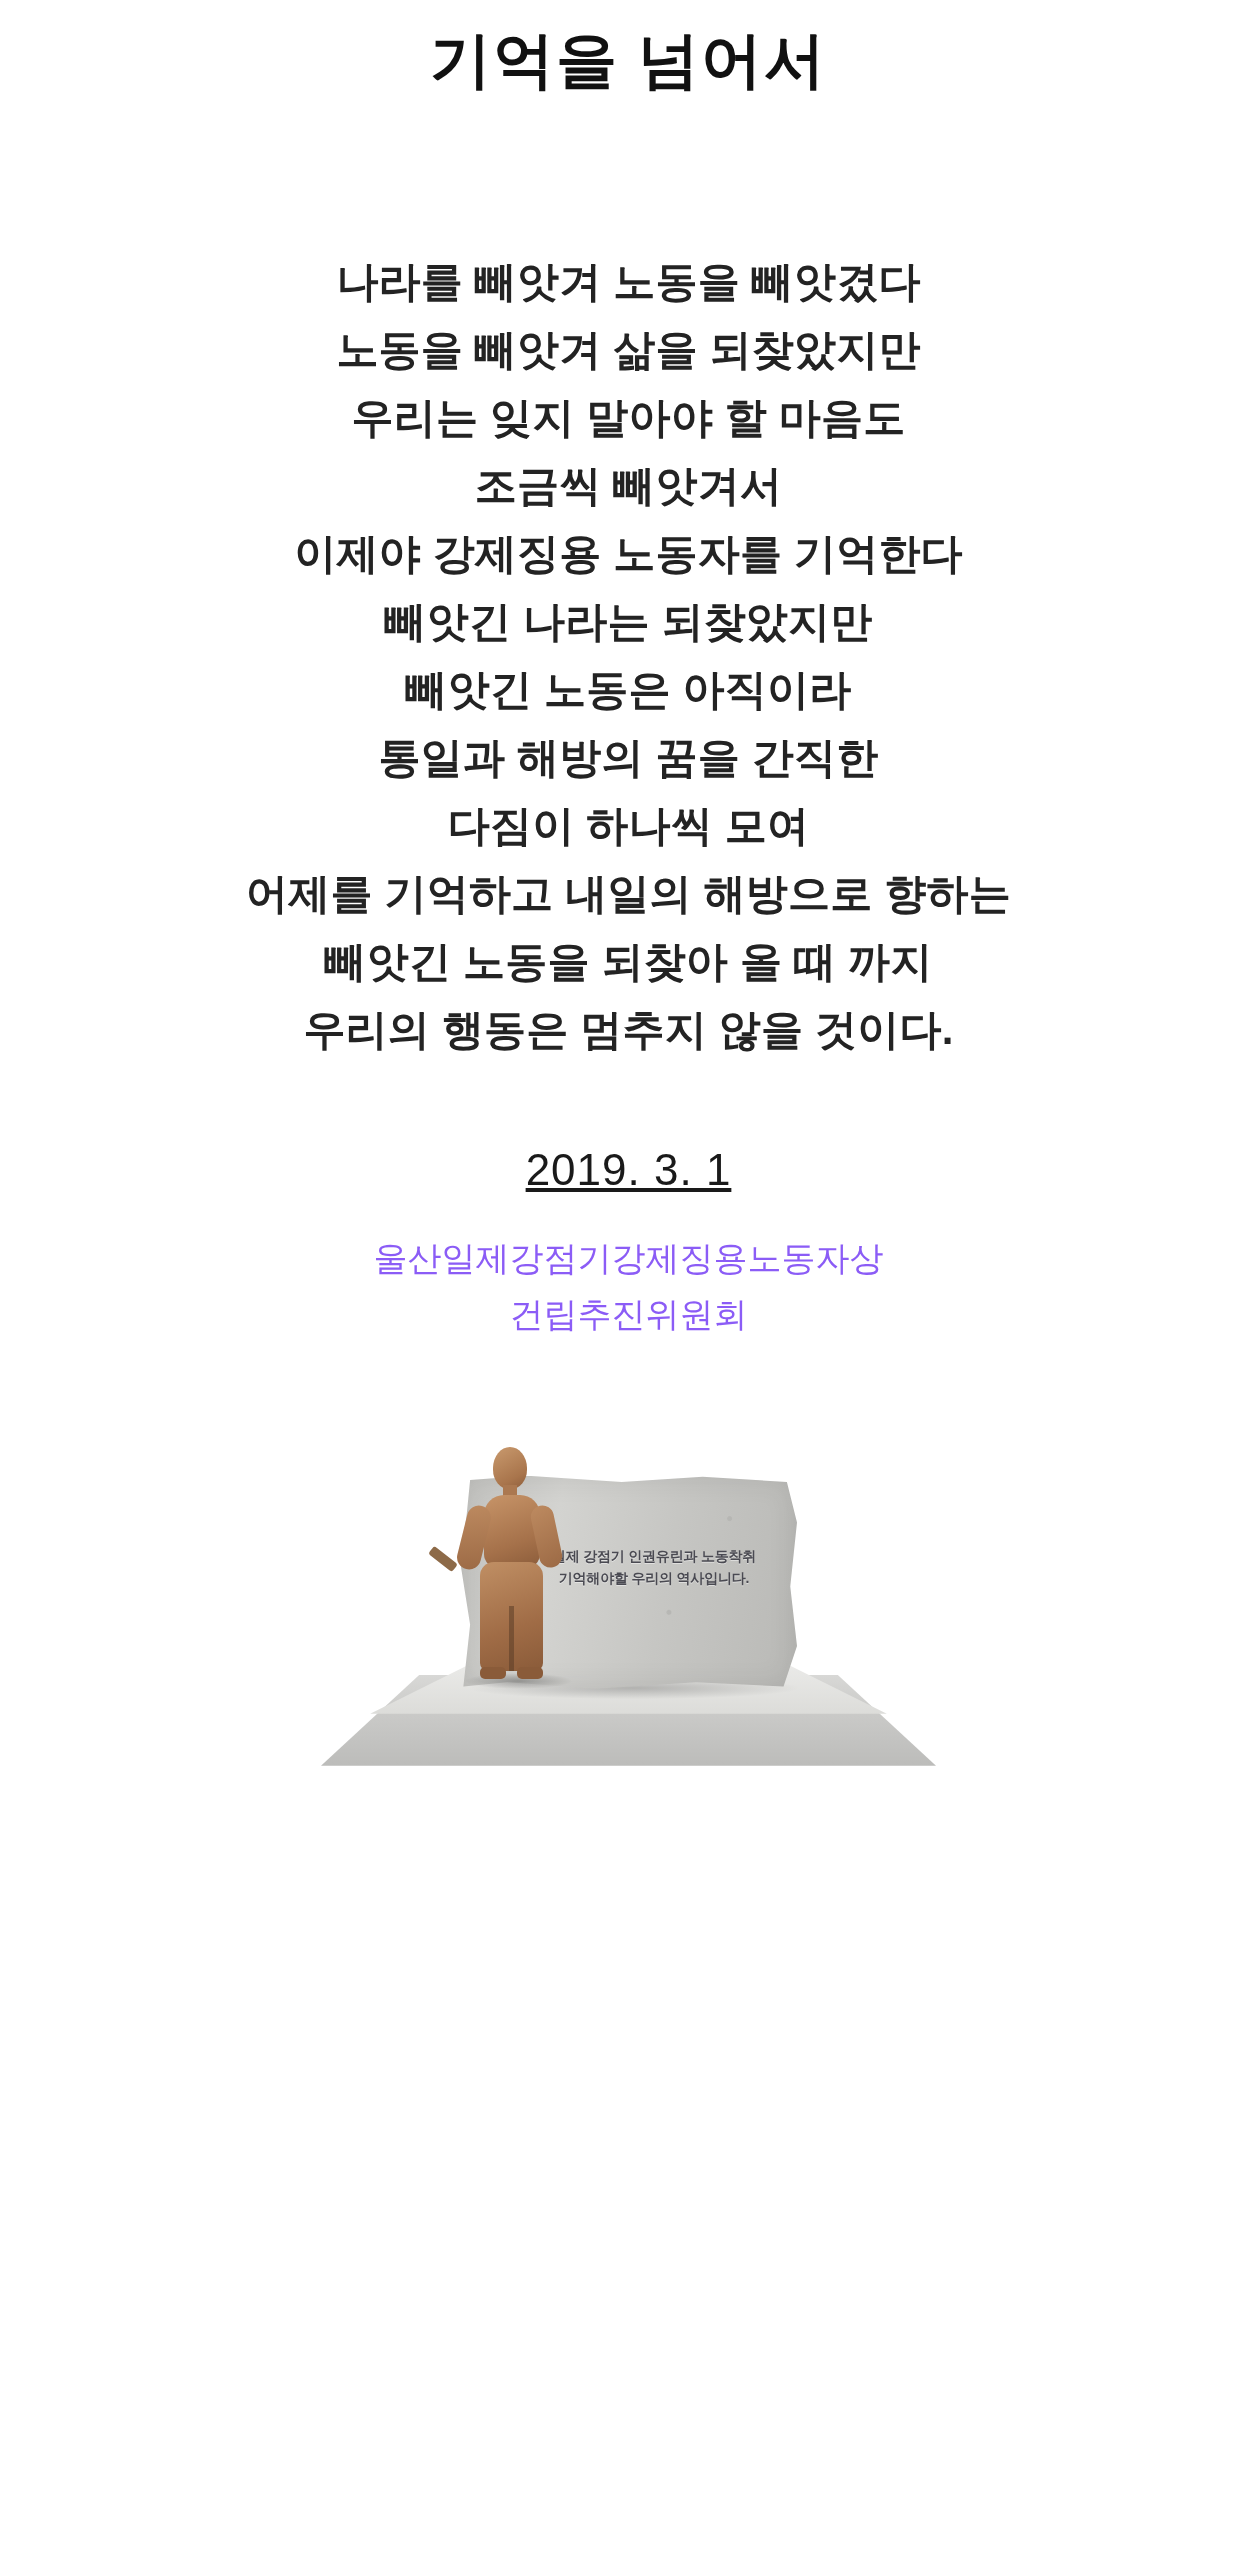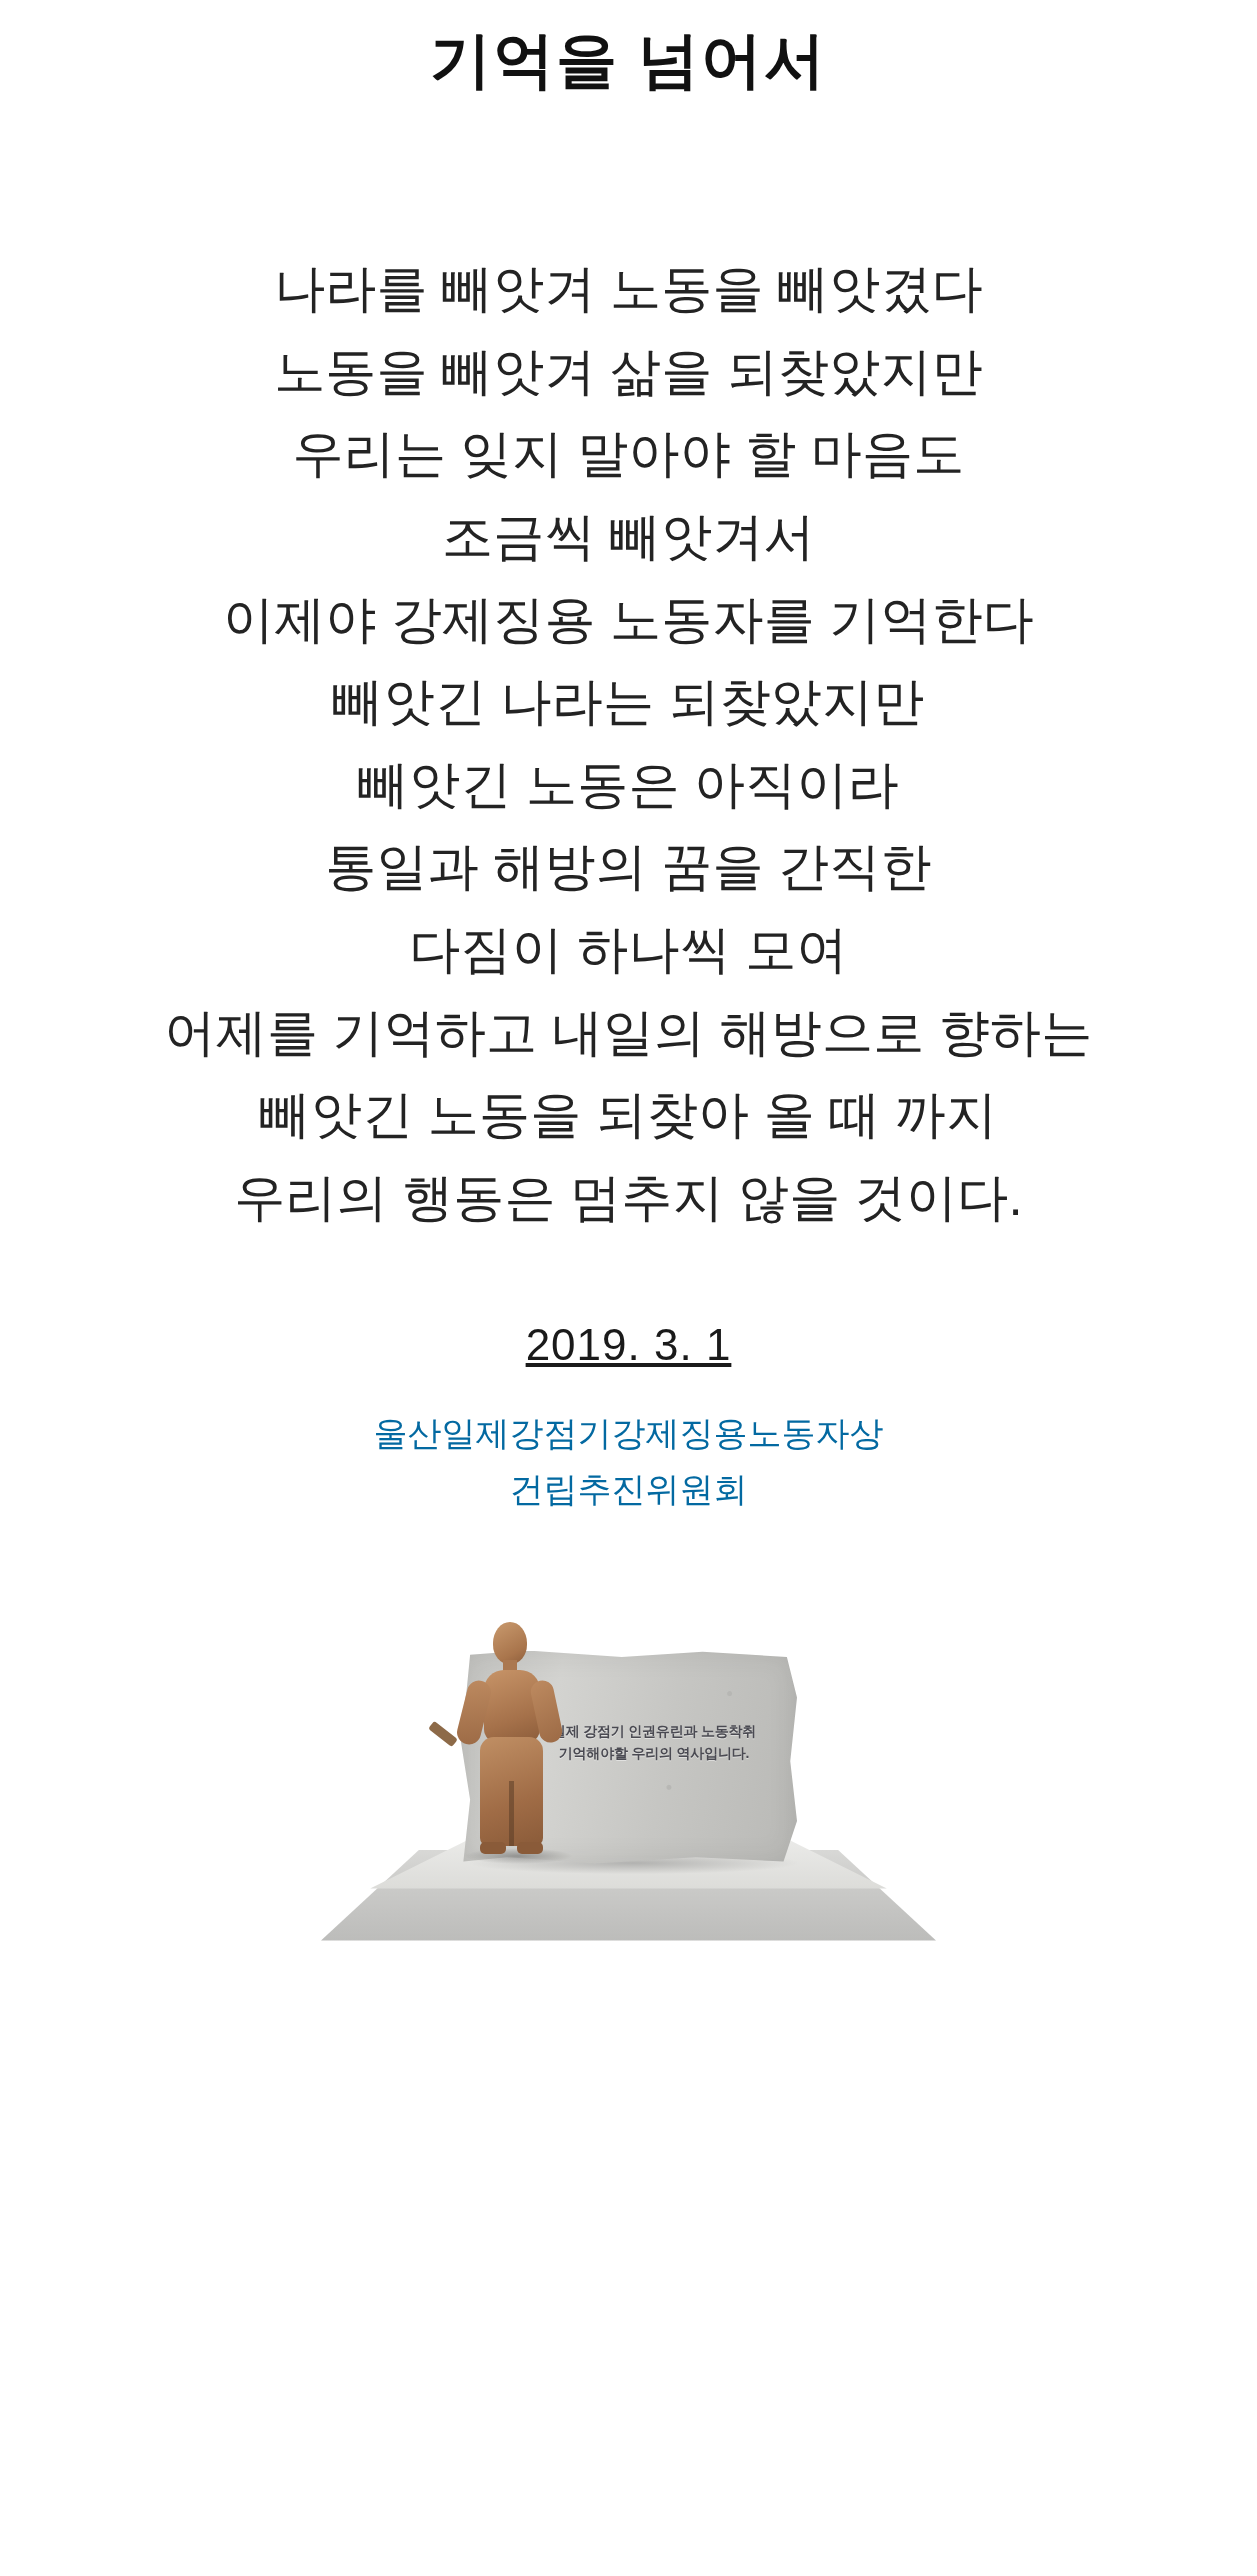--- a/index.html
+++ b/index.html
@@ -28,23 +28,23 @@
     font-size: 61px;
     font-weight: 700;
     letter-spacing: 2px;
     line-height: 1.25;
     text-align: center;
     color: #111111;
   }
   .poem {
     margin-top: 109px;
     text-align: center;
-    font-size: 51px;
+    font-size: 42px;
     line-height: 1.62;
-    font-weight: 400;
+    font-weight: 700;
     color: #232323;
     letter-spacing: 0.2px;
   }
   .poem .line {
     display: block;
     white-space: nowrap;
   }
   .date {
     margin-top: 81px;
     font-size: 44px;
@@ -52,21 +52,21 @@
     letter-spacing: 1px;
     color: #1a1a1a;
     text-align: center;
     text-decoration: underline;
   }
   .signature {
     margin-top: 36px;
     text-align: center;
     font-size: 34px;
     line-height: 1.62;
-    color: #0369a1;
+    color: #8b5cf6;
   }
   .signature .sig-line {
     display: block;
   }
   .figure {
     margin-top: 87px;
     width: 615px;
     height: 337px;
     position: relative;
   }

